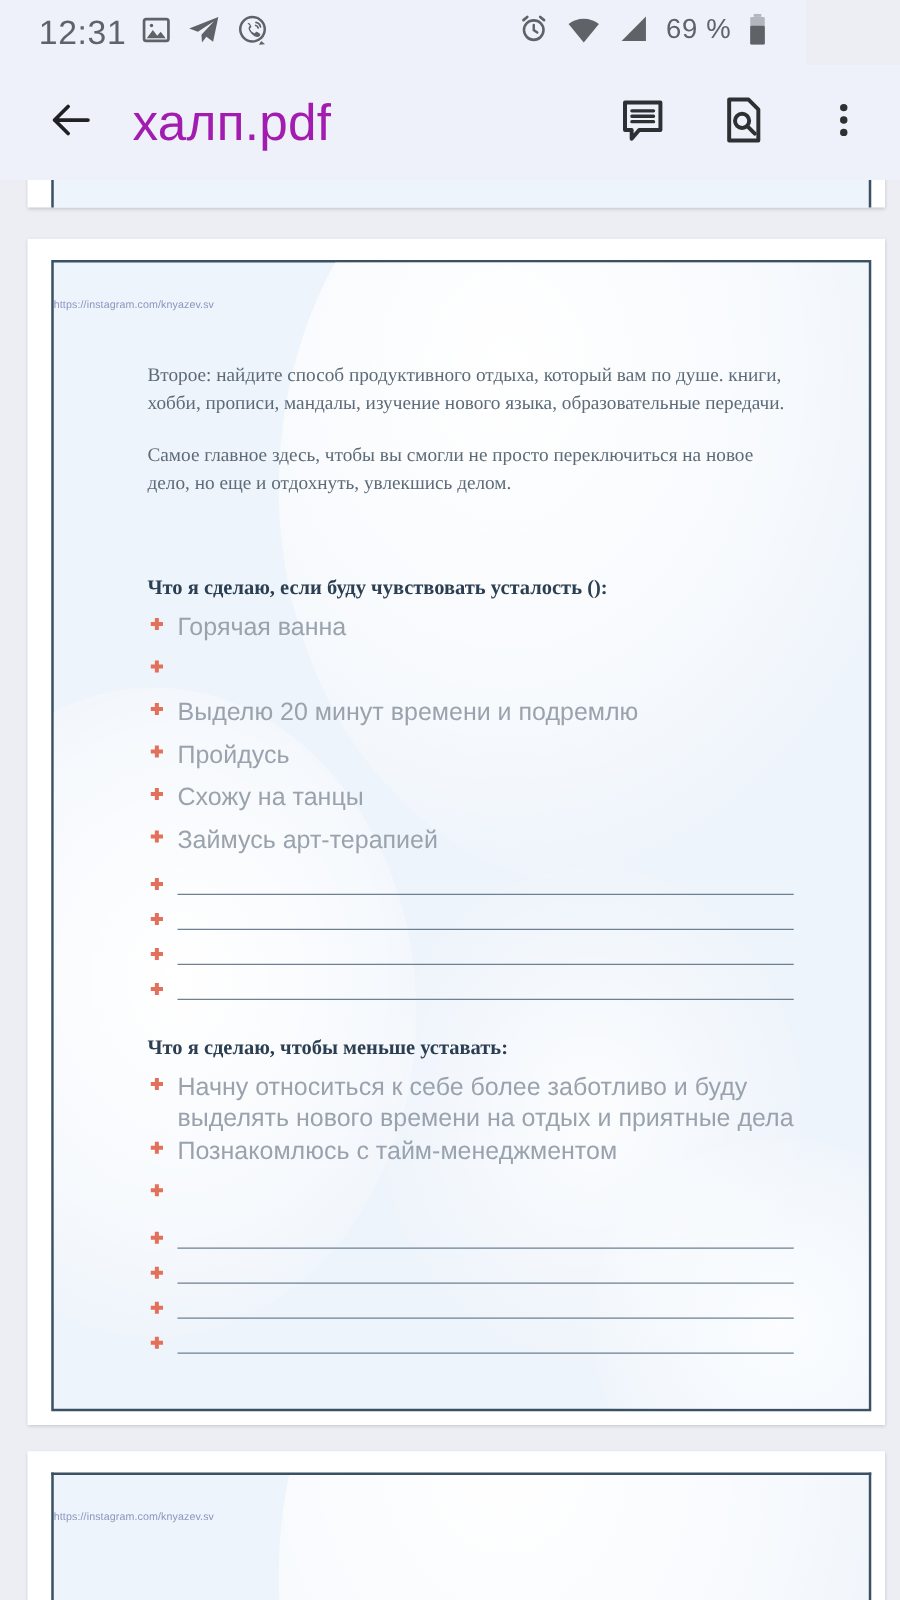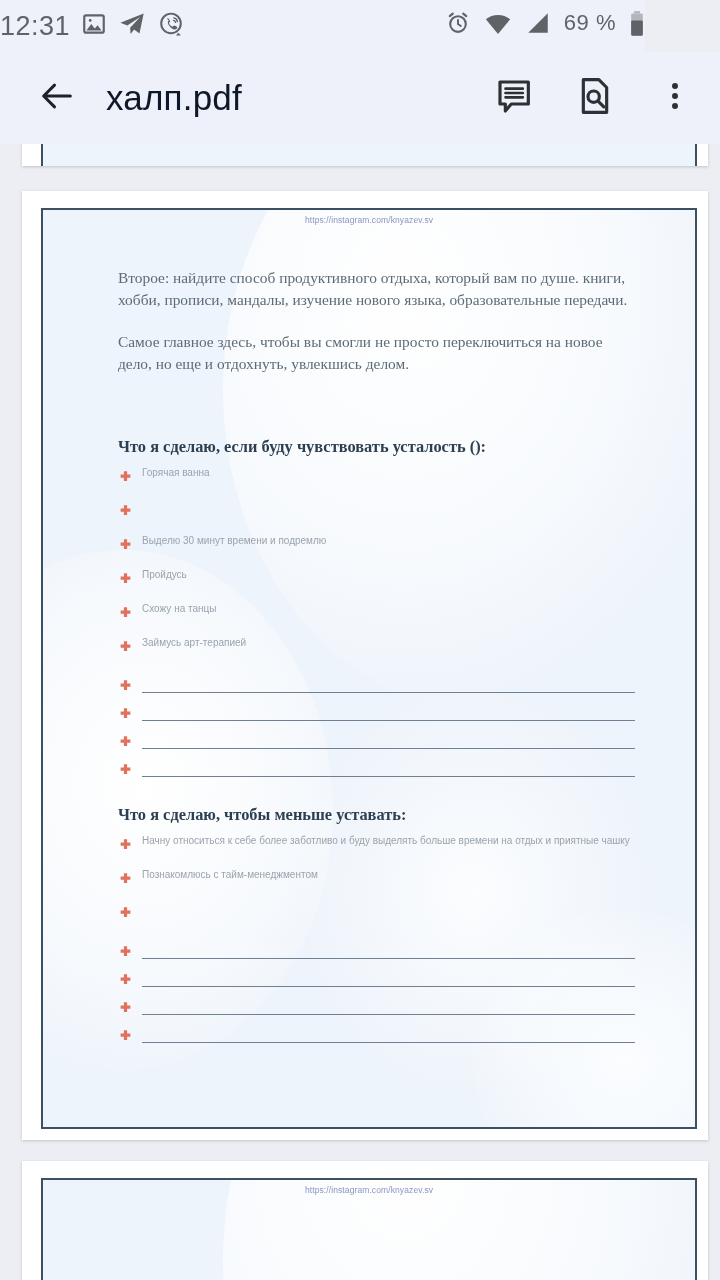--- a/index.html
+++ b/index.html
@@ -7,39 +7,39 @@
     width: 720px; height: 1280px;
     background: #eceef3;
     font-family: "Liberation Sans", sans-serif;
     overflow: hidden;
   }
   
   #status-bar {
     height: 52px; width: 645px;
     background: #eef1f9;
     display: flex; align-items: center;
-    padding: 0 0;
+    padding: 0 31px;
     color: #5f6368;
   }
   #status-left { display: flex; align-items: center; gap: 11px; }
   #clock { font-size: 27px; letter-spacing: .5px; color: #5f6368; }
   #status-right { margin-left: auto; display: flex; align-items: flex-start; gap: 13px; }
   #battery-pct { font-size: 22px; color: #5f6368; letter-spacing: .5px; }
   .sicon { display: block; }
 
   
   #app-bar {
     height: 92px; width: 720px;
     background: #eef1f9;
     display: flex; align-items: center;
     padding: 0 22px 0 30px;
   }
   #back-btn { width: 54px; height: 54px; display: flex; align-items: center; justify-content: center; cursor: pointer; }
   #doc-title {
-    font-size: 35px; color: #0f172a; margin-left: 22px;
+    font-size: 41px; color: #a21caf; margin-left: 22px;
     white-space: nowrap; overflow: hidden; text-overflow: ellipsis;
     font-weight: 400; letter-spacing: .2px;
   }
   #appbar-actions { margin-left: auto; display: flex; align-items: center; gap: 34px; }
   .appbar-btn { width: 46px; height: 46px; display: flex; align-items: center; justify-content: center; cursor: pointer; }
 
   
   #pdf-viewport {
     position: relative; width: 720px; height: 1136px;
     background: #eceef3; overflow: hidden;
@@ -62,22 +62,22 @@
   .blob-b { width: 420px; height: 520px; left: -130px; top: 340px;
             background: radial-gradient(ellipse at 55% 45%, #ffffff 0%, rgba(255,255,255,.5) 48%, rgba(255,255,255,0) 75%); }
   .blob-c { width: 300px; height: 300px; left: 430px; top: 700px;
             background: radial-gradient(ellipse at 50% 50%, #fbfdff 0%, rgba(251,253,255,.45) 50%, rgba(251,253,255,0) 76%); }
   .blob-d { width: 360px; height: 420px; left: 250px; top: 470px;
             background: radial-gradient(ellipse at 50% 50%, rgba(255,255,255,.8) 0%, rgba(255,255,255,0) 70%); }
 
   .page-content { position: relative; z-index: 2; }
 
   .source-url {
-    text-align: center; font-size: 8.5px; color: #8b94c0;
-    letter-spacing: .1px; padding-top: 5px;
+    text-align: left; font-size: 8.5px; color: #8b94c0;
+    letter-spacing: .1px; padding-top: 28px;
   }
 
   .body-text {
     font-family: "Liberation Serif", serif;
     font-size: 15.4px; line-height: 1.42;
     color: #5d6b78; padding: 0 59px 0 75px;
   }
   .para-1 { margin-top: 42px; }
   .para-2 { margin-top: 20px; }
 
@@ -87,21 +87,21 @@
     color: #2c3f52; padding-left: 75px;
   }
   #heading-fatigue { margin-top: 62px; }
   #heading-less-tired { margin-top: 23px; }
 
   .check-list { list-style: none; padding-left: 75px; margin-top: 9px; }
   .check-item { display: flex; align-items: flex-start; min-height: 34px; }
   .plus-icon { flex: 0 0 24px; margin-top: 4px; }
   .item-text {
     font-family: "Liberation Sans", sans-serif;
-    font-size: 10px; line-height: 1.26; color: #9aa3ad;
+    font-size: 20px; line-height: 1.26; color: #9aa3ad;
     padding-top: 1px; padding-right: 60px;
   }
   .blank-item { min-height: 28px; align-items: flex-end; }
   .blank-line {
     flex: 1 1 auto; height: 0; border-bottom: 1.5px solid #6e8091;
     margin: 0 60px 5px 0;
   }
 </style>
 </head>
 <body>
@@ -228,21 +228,21 @@
           </li>
           <li class="check-item">
             <span class="plus-icon"><svg width="15" height="15" viewBox="0 0 16 16">
                   <path d="M6.3 1.4h3.4v3.5h3.5v3.4H9.7v3.5H6.3V8.3H2.8V4.9h3.5z" fill="#e2705a"></path>
                 </svg></span>
           </li>
           <li class="check-item">
             <span class="plus-icon"><svg width="15" height="15" viewBox="0 0 16 16">
                   <path d="M6.3 1.4h3.4v3.5h3.5v3.4H9.7v3.5H6.3V8.3H2.8V4.9h3.5z" fill="#e2705a"></path>
                 </svg></span>
-            <span class="item-text">Выделю 30 минут времени и подремлю</span>
+            <span class="item-text">Выделю 20 минут времени и подремлю</span>
           </li>
           <li class="check-item">
             <span class="plus-icon"><svg width="15" height="15" viewBox="0 0 16 16">
                   <path d="M6.3 1.4h3.4v3.5h3.5v3.4H9.7v3.5H6.3V8.3H2.8V4.9h3.5z" fill="#e2705a"></path>
                 </svg></span>
             <span class="item-text">Пройдусь</span>
           </li>
           <li class="check-item">
             <span class="plus-icon"><svg width="15" height="15" viewBox="0 0 16 16">
                   <path d="M6.3 1.4h3.4v3.5h3.5v3.4H9.7v3.5H6.3V8.3H2.8V4.9h3.5z" fill="#e2705a"></path>
@@ -280,21 +280,21 @@
             <span class="blank-line"></span>
           </li>
         </ul>
 
         <h2 class="section-heading" id="heading-less-tired">Что я сделаю, чтобы меньше уставать:</h2>
         <ul class="check-list">
           <li class="check-item">
             <span class="plus-icon"><svg width="15" height="15" viewBox="0 0 16 16">
                   <path d="M6.3 1.4h3.4v3.5h3.5v3.4H9.7v3.5H6.3V8.3H2.8V4.9h3.5z" fill="#e2705a"></path>
                 </svg></span>
-            <span class="item-text">Начну относиться к себе более заботливо и буду выделять больше времени на отдых и приятные чашку</span>
+            <span class="item-text">Начну относиться к себе более заботливо и буду выделять нового времени на отдых и приятные дела</span>
           </li>
           <li class="check-item">
             <span class="plus-icon"><svg width="15" height="15" viewBox="0 0 16 16">
                   <path d="M6.3 1.4h3.4v3.5h3.5v3.4H9.7v3.5H6.3V8.3H2.8V4.9h3.5z" fill="#e2705a"></path>
                 </svg></span>
             <span class="item-text">Познакомлюсь с тайм-менеджментом</span>
           </li>
           <li class="check-item">
             <span class="plus-icon"><svg width="15" height="15" viewBox="0 0 16 16">
                   <path d="M6.3 1.4h3.4v3.5h3.5v3.4H9.7v3.5H6.3V8.3H2.8V4.9h3.5z" fill="#e2705a"></path>

